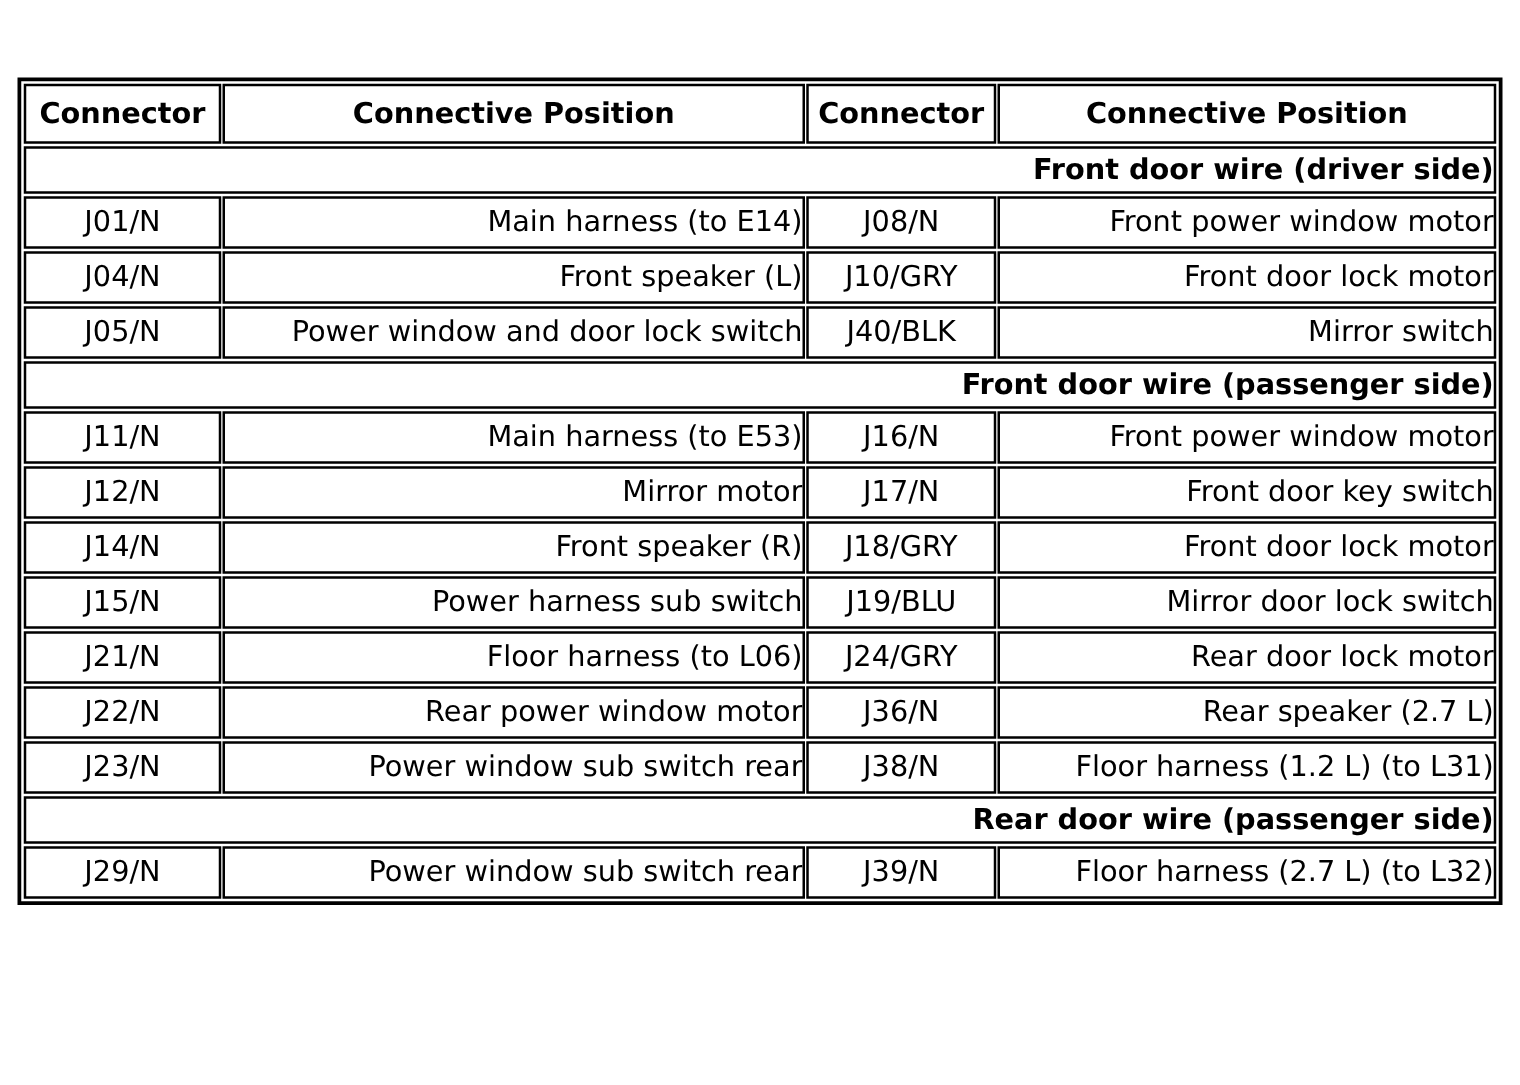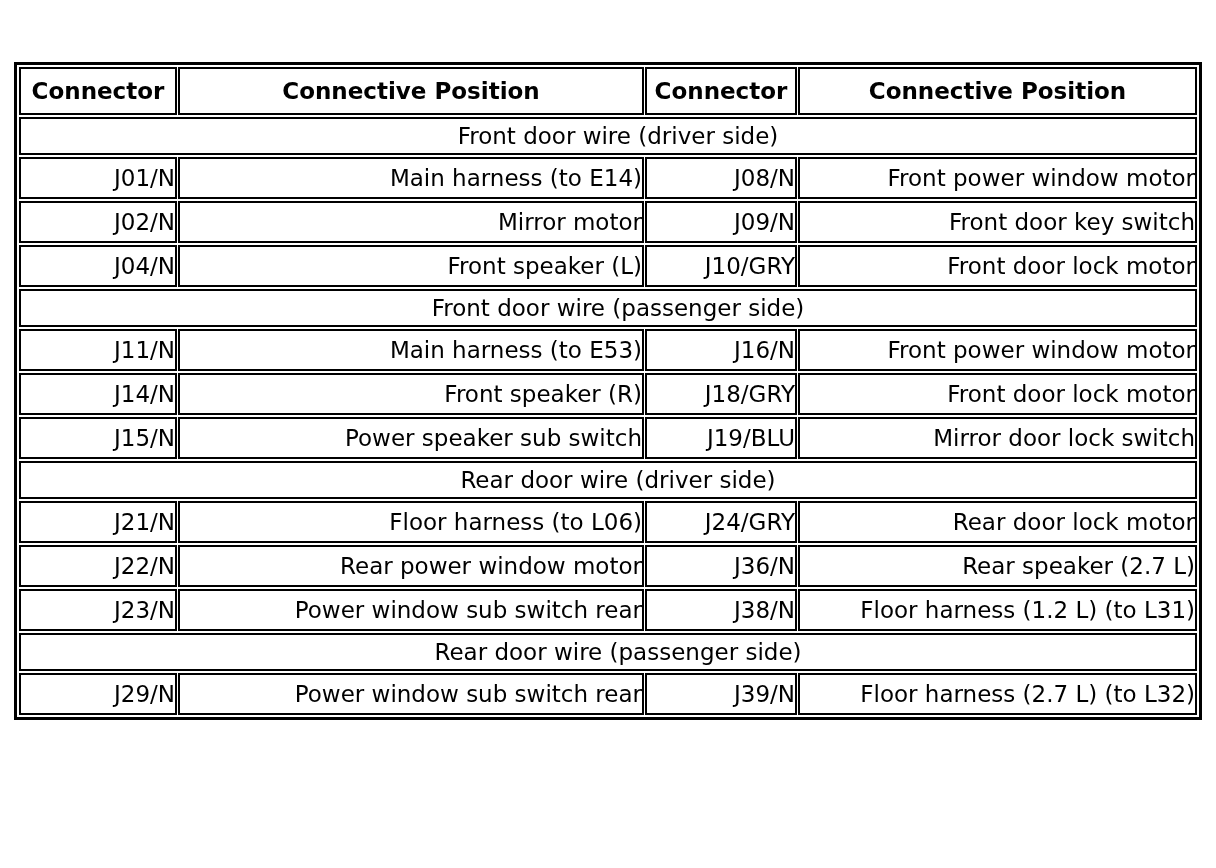--- a/index.html
+++ b/index.html
@@ -42,27 +42,27 @@
     white-space: nowrap;
     padding: 0;
   }
   thead th {
     font-weight: bold;
     text-align: center;
     height: 44px;
   }
   td.section-cell {
     height: 34px;
-    text-align: center;
+    text-align: right;
     padding-left: 20px;
-    font-weight: normal;
+    font-weight: bold;
   }
   td.conn-cell {
     height: 38px;
-    text-align: right;
+    text-align: center;
   }
   td.pos-cell {
     height: 38px;
     text-align: right;
     padding-left: 8px;
   }
 </style>
 </head>
 <body>
 
@@ -87,54 +87,57 @@
           <tr>
             <td colspan="4" class="section-cell">Front door wire (driver side)</td>
           </tr>
           <tr>
             <td class="conn-cell">J01/N</td>
             <td class="pos-cell">Main harness (to E14)</td>
             <td class="conn-cell">J08/N</td>
             <td class="pos-cell">Front power window motor</td>
           </tr>
           <tr>
-            <td class="conn-cell">J02/N</td>
-            <td class="pos-cell">Mirror motor</td>
-            <td class="conn-cell">J09/N</td>
-            <td class="pos-cell">Front door key switch</td>
-          </tr>
-          <tr>
             <td class="conn-cell">J04/N</td>
             <td class="pos-cell">Front speaker (L)</td>
             <td class="conn-cell">J10/GRY</td>
             <td class="pos-cell">Front door lock motor</td>
+          </tr>
+          <tr>
+            <td class="conn-cell">J05/N</td>
+            <td class="pos-cell">Power window and door lock switch</td>
+            <td class="conn-cell">J40/BLK</td>
+            <td class="pos-cell">Mirror switch</td>
           </tr>
           <tr>
             <td colspan="4" class="section-cell">Front door wire (passenger side)</td>
           </tr>
           <tr>
             <td class="conn-cell">J11/N</td>
             <td class="pos-cell">Main harness (to E53)</td>
             <td class="conn-cell">J16/N</td>
             <td class="pos-cell">Front power window motor</td>
           </tr>
           <tr>
+            <td class="conn-cell">J12/N</td>
+            <td class="pos-cell">Mirror motor</td>
+            <td class="conn-cell">J17/N</td>
+            <td class="pos-cell">Front door key switch</td>
+          </tr>
+          <tr>
             <td class="conn-cell">J14/N</td>
             <td class="pos-cell">Front speaker (R)</td>
             <td class="conn-cell">J18/GRY</td>
             <td class="pos-cell">Front door lock motor</td>
           </tr>
           <tr>
             <td class="conn-cell">J15/N</td>
-            <td class="pos-cell">Power speaker sub switch</td>
+            <td class="pos-cell">Power harness sub switch</td>
             <td class="conn-cell">J19/BLU</td>
             <td class="pos-cell">Mirror door lock switch</td>
-          </tr>
-          <tr>
-            <td colspan="4" class="section-cell">Rear door wire (driver side)</td>
           </tr>
           <tr>
             <td class="conn-cell">J21/N</td>
             <td class="pos-cell">Floor harness (to L06)</td>
             <td class="conn-cell">J24/GRY</td>
             <td class="pos-cell">Rear door lock motor</td>
           </tr>
           <tr>
             <td class="conn-cell">J22/N</td>
             <td class="pos-cell">Rear power window motor</td>

